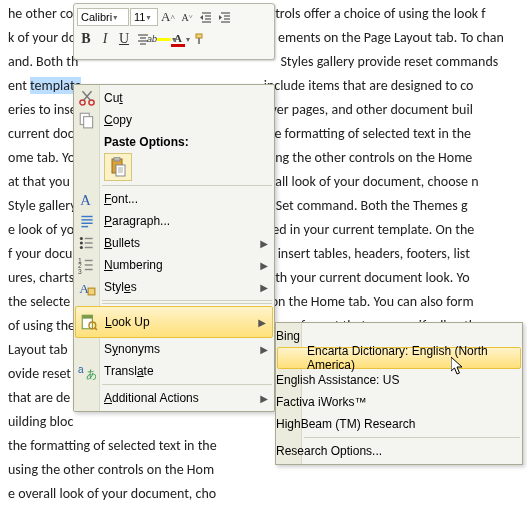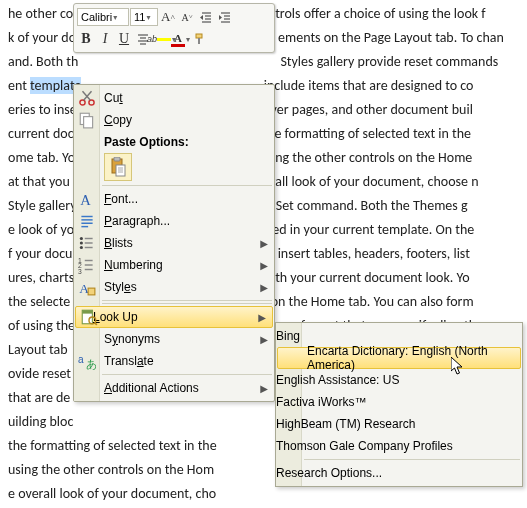--- a/index.html
+++ b/index.html
@@ -4,39 +4,39 @@
 <style>
   * { box-sizing: border-box; margin:0; padding:0; }
   body { font-family: "Segoe UI", Tahoma, sans-serif; font-size:13px; background:#fff; color:#000; width:527px; height:508px; overflow:hidden; position:relative; }
 
   
   .doc { position:absolute; inset:0; padding:4px 8px; line-height:20px; font-family:Calibri, sans-serif; font-size:14px; color:#222; }
   .doc p { margin-bottom:4px; }
   .doc .sel { background:#3399ff55; }
   
   
-  .mini-tb { position:absolute; left:73px; top:3px; width:202px; height:50px; background:#f7f7f4; border:1px solid #b6b6a8; border-radius:3px; box-shadow:1px 1px 2px #00000033; padding:2px 3px; }
+  .mini-tb { position:absolute; left:73px; top:3px; width:202px; height:57px; background:#f7f7f4; border:1px solid #b6b6a8; border-radius:3px; box-shadow:1px 1px 2px #00000033; padding:2px 3px; }
   .mini-tb .row { display:flex; align-items:center; height:22px; gap:1px; }
   .mini-tb .font-sel { border:1px solid #c0c0b0; background:#fff; font-size:11px; padding:0 3px; height:18px; display:flex; align-items:center; }
   .mini-tb .font-sel.name { width:52px; }
   .mini-tb .font-sel.size { width:28px; }
   .mini-tb .dd { font-size:8px; color:#666; padding:0 1px;}
   .mini-tb .btn { width:18px; height:18px; display:flex; align-items:center; justify-content:center; font-size:12px; color:#333; cursor:default;}
   .mini-tb .btn svg { width:14px; height:14px; }
   .mini-tb .btn.bld { font-weight:bold; font-family:'Times New Roman',serif; font-size:14px;}
   .mini-tb .btn.itl { font-style:italic; font-family:'Times New Roman',serif; font-size:14px;}
   .mini-tb .btn.und { text-decoration:underline; font-family:'Times New Roman',serif; font-size:14px;}
   .mini-tb .color-bar { width:14px; height:3px; display:block; }
 
   
   .ctx { position:absolute; left:73px; top:84px; width:202px; background:#f4f4f0; border:1px solid #a9a994; border-radius:2px; box-shadow:2px 2px 4px #0003; font-size:12px; }
   .ctx .strip { position:absolute; left:0; top:0; bottom:0; width:26px; background:#ececde; border-right:1px solid #d8d8c8;}
   .ctx .items { position:relative; padding:2px 0;}
   .ctx .item { display:flex; align-items:center; height:22px; padding-left:30px; position:relative; }
-  .ctx .item.hl { background:linear-gradient(#fff3c9,#ffe07a); border:1px solid #e7c23a; border-radius:2px; margin:0 1px; padding-left:17px; height:22px;}
+  .ctx .item.hl { background:linear-gradient(#fff3c9,#ffe07a); border:1px solid #e7c23a; border-radius:2px; margin:0 1px; padding-left:29px; height:32px;}
   .ctx .item .ico { position:absolute; left:4px; width:18px; height:18px; display:flex; align-items:center; justify-content:center; }
   .ctx .sep { height:1px; background:#d0d0c0; margin:2px 2px 2px 28px; }
   .ctx .sub-arrow { margin-left:auto; margin-right:6px; font-size:10px; color:#555;}
   .ctx .label-header { font-weight:bold; padding:4px 0 2px 30px; font-size:12px; }
   .ctx .paste-thumb { width:28px; height:28px; border:1px solid #d6c679; background:#fbf2c7; margin:2px 0 4px 30px; display:flex; align-items:center; justify-content:center;}
   .ctx .paste-thumb svg{width:16px;height:20px;}
   .ctx .u { text-decoration:underline; }
 
   
   .submenu { position:absolute; left:275px; top:322px; width:248px; background:#f4f4f0; border:1px solid #a9a994; box-shadow:2px 2px 4px #0003; font-size:12px; }
@@ -211,21 +211,21 @@
             <circle cx="3" cy="4" r="1.4" fill="#444"></circle>
             <circle cx="3" cy="8" r="1.4" fill="#444"></circle>
             <circle cx="3" cy="12" r="1.4" fill="#444"></circle>
             <g stroke="#888" stroke-width="1.3">
               <line x1="6" y1="4" x2="13" y2="4"></line>
               <line x1="6" y1="8" x2="13" y2="8"></line>
               <line x1="6" y1="12" x2="13" y2="12"></line>
             </g>
           </svg>
         </span>
-      <span><span class="u">B</span><span>lists</span></span>
+      <span><span class="u">B</span><span>ullets</span></span>
       <span class="sub-arrow">▶</span>
     </div>
     <div class="item">
       <span class="ico">
           <svg viewBox="0 0 16 16">
             <text x="0" y="6" font-size="6" fill="#444">1</text>
             <text x="0" y="11" font-size="6" fill="#444">2</text>
             <text x="0" y="16" font-size="6" fill="#444">3</text>
             <g stroke="#888" stroke-width="1.3">
               <line x1="6" y1="4" x2="13" y2="4"></line>
@@ -293,23 +293,20 @@
       </div>
     <div class="item">
         <span>English Assistance: US</span>
       </div>
     <div class="item">
         <span>Factiva iWorks™</span>
       </div>
     <div class="item">
         <span>HighBeam (TM) Research</span>
       </div>
-    <div class="item">
-        <span>Thomson Gale Company Profiles</span>
-      </div>
     <div class="sep"></div>
     <div class="item">
         <span><span>Research </span><span class="u">O</span><span>ptions...</span></span>
       </div>
   </div>
 </div>
 
 <div class="cursor">
   <svg viewBox="0 0 16 20">
       <polygon points="0,0 0,14 3.5,11 6,17 8.5,16 6,10 11,10" fill="#fff" stroke="#000" stroke-width="1"></polygon>

